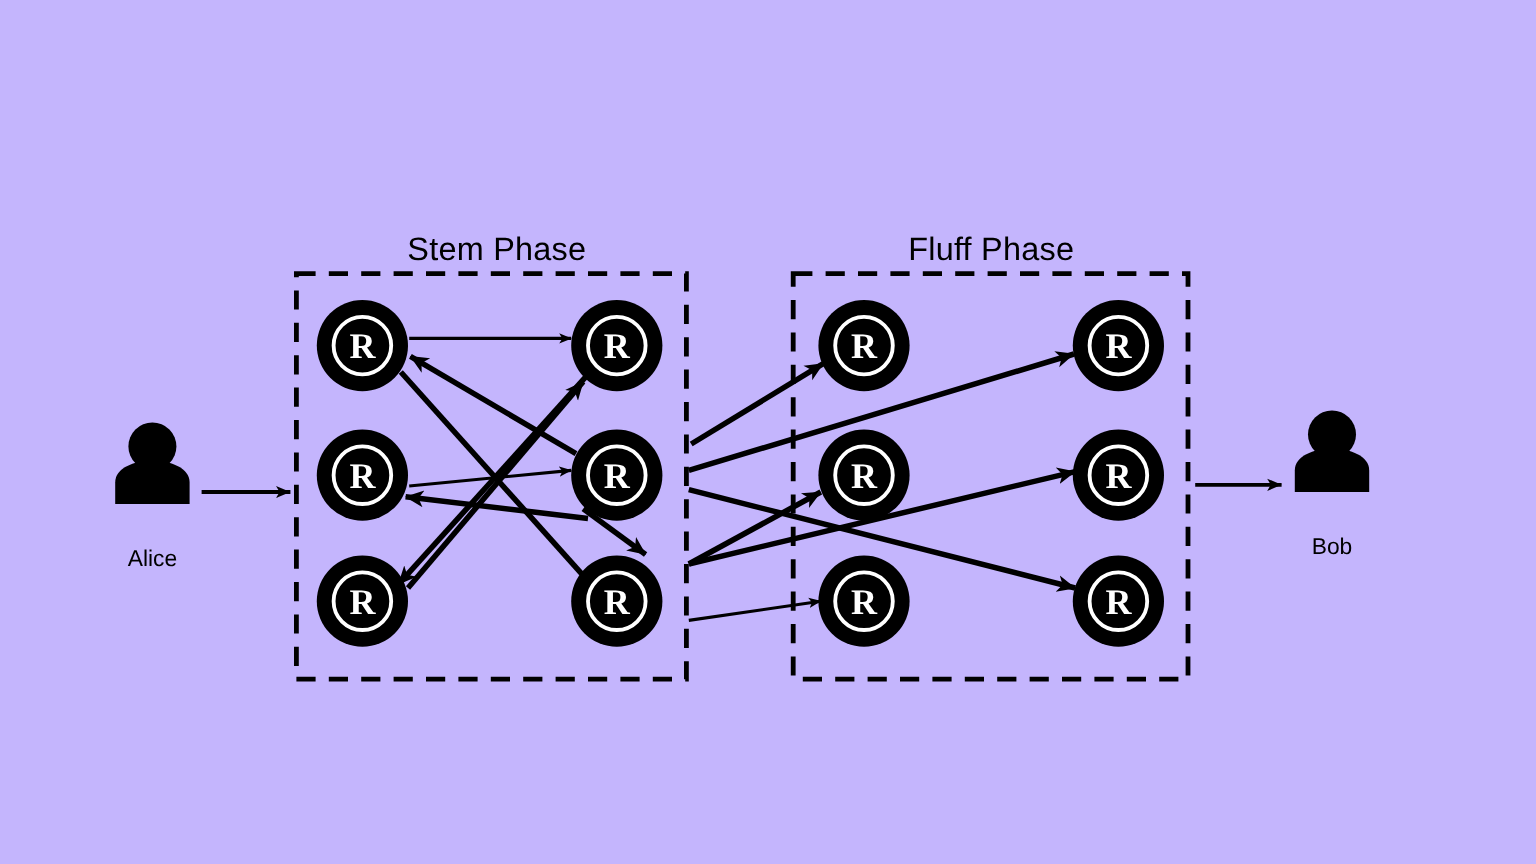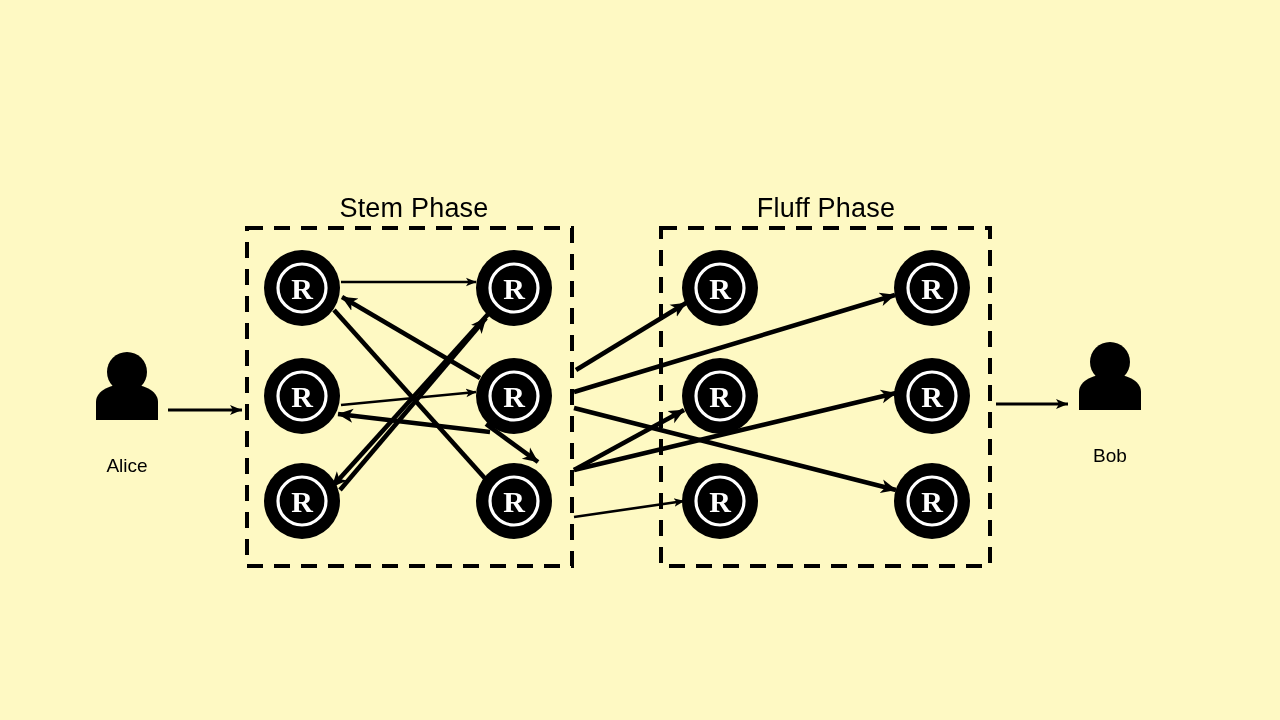--- a/index.html
+++ b/index.html
@@ -10,21 +10,21 @@
   body {
     width: 1280px;
     height: 720px;
     overflow: hidden;
     font-family: "Liberation Sans", sans-serif;
   }
   #stage {
     position: relative;
     width: 1280px;
     height: 720px;
-    background: #fef9c3;
+    background: #c4b5fd;
   }
   #diagram-svg {
     position: absolute;
     left: 0;
     top: 0;
     width: 1280px;
     height: 720px;
     display: block;
   }
   .phase-title {

